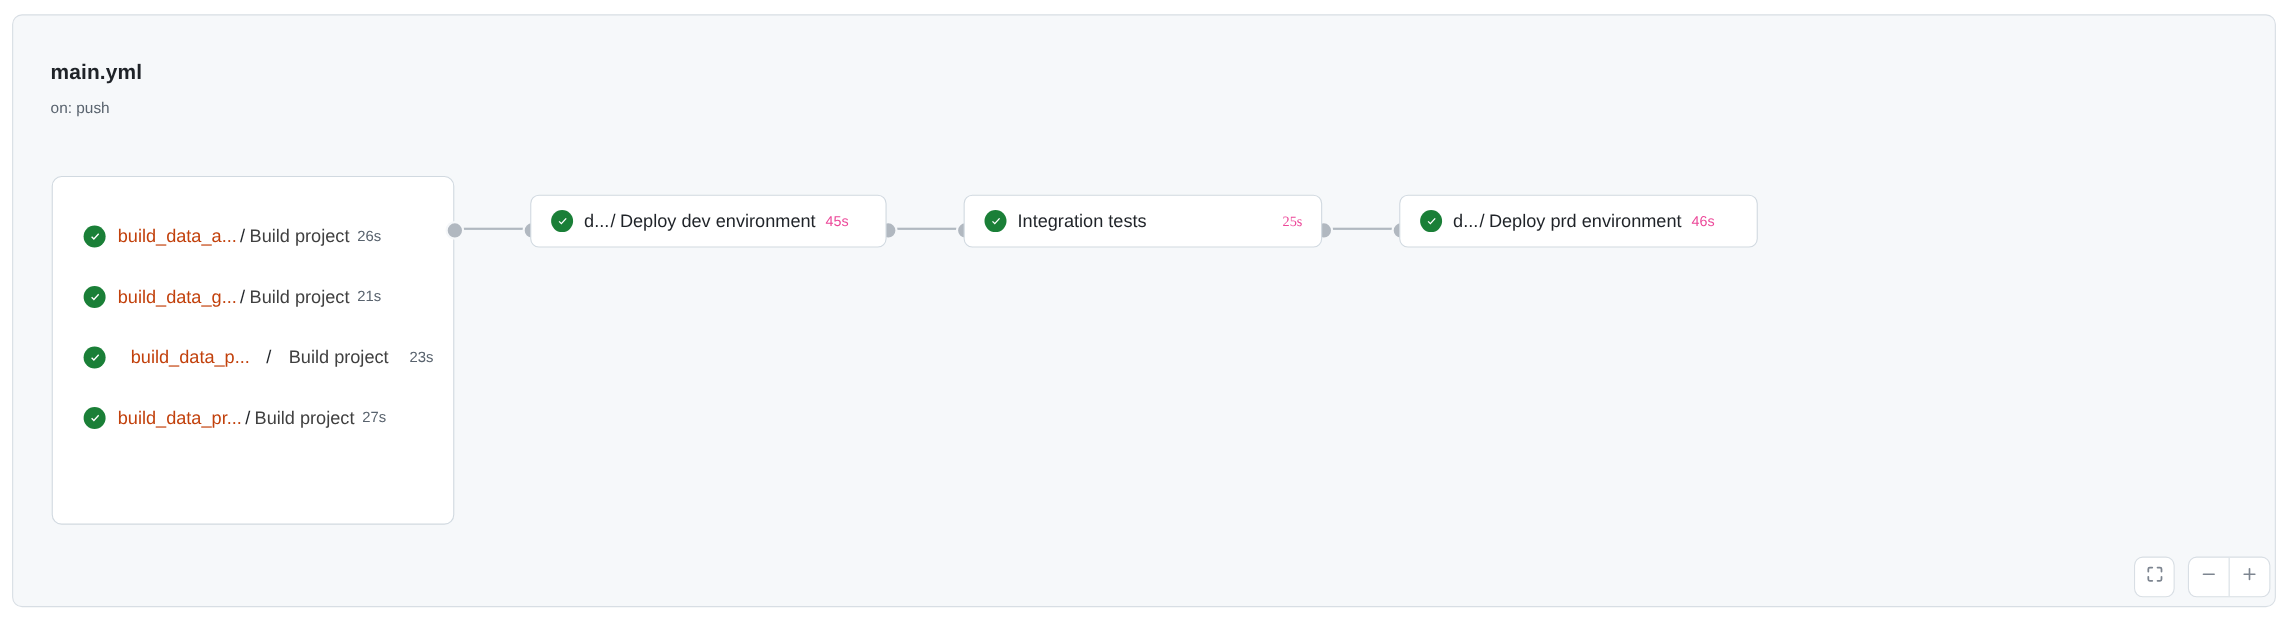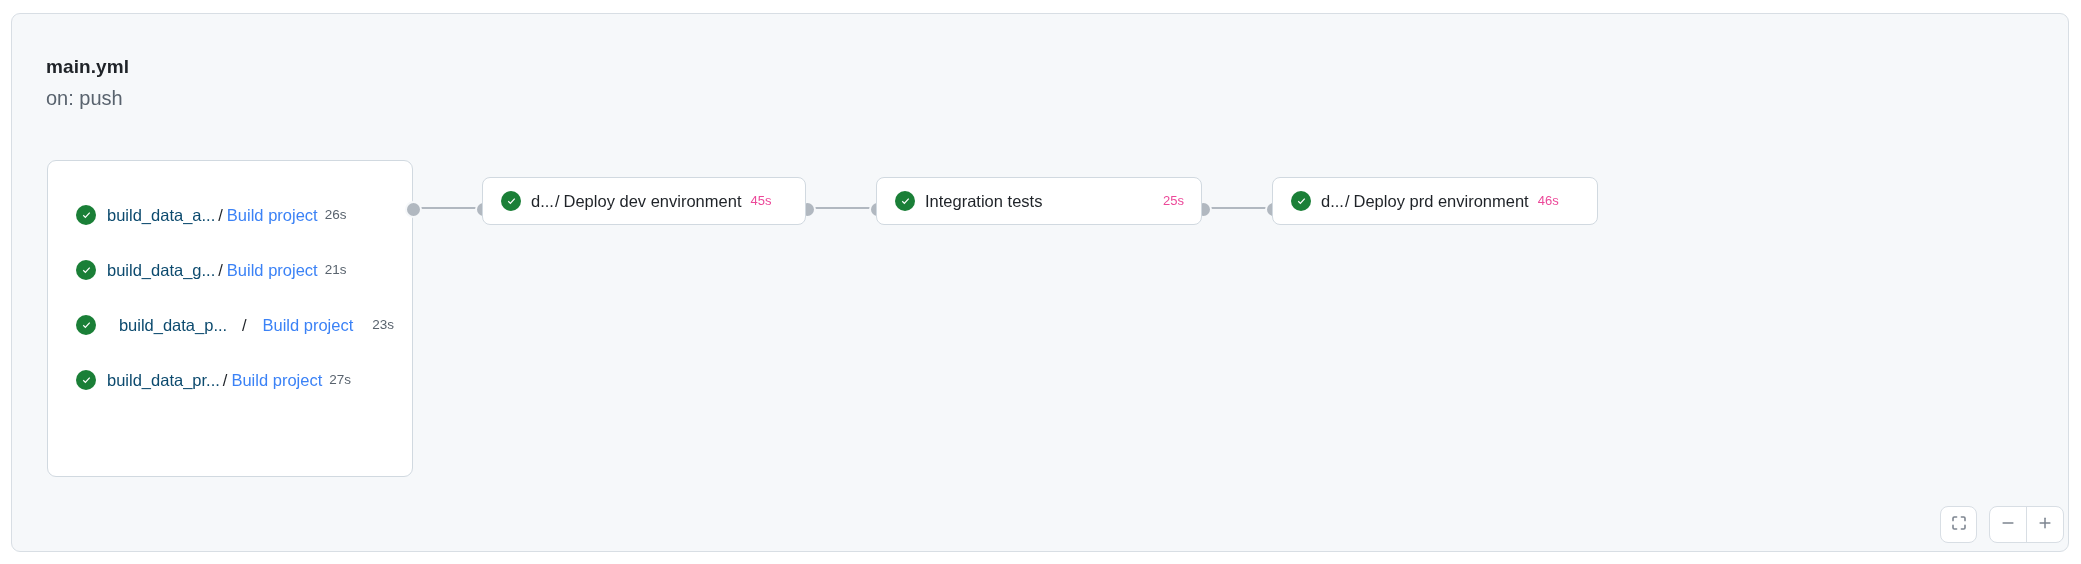--- a/index.html
+++ b/index.html
@@ -21,21 +21,21 @@
     box-sizing:border-box;
   }
 
   .wf-title{
     position:absolute;left:34px;top:42px;
     font-size:19px;font-weight:700;color:#1f2328;
     letter-spacing:.1px;line-height:22px;
   }
   .wf-subtitle{
     position:absolute;left:34px;top:75px;
-    font-size:20px;font-weight:400;color:#59636e;
+    font-size:14px;font-weight:400;color:#59636e;
     line-height:19px;
   }
 
   
   .job-card{
     position:absolute;left:35px;top:146px;
     width:366px;height:317px;
     background:#ffffff;
     border:1px solid #d1d9e0;
     border-radius:9px;
@@ -56,29 +56,29 @@
   .status-icon{
     width:20px;height:20px;flex:0 0 20px;
     border-radius:50%;
     background:#1a7f37;
     display:inline-flex;align-items:center;justify-content:center;
     margin-right:11px;
   }
   .status-icon svg{display:block;}
 
   .job-name{
-    font-size:16.5px;color:#0c4a6e;font-weight:400;
+    font-size:16.5px;color:#c2410c;font-weight:400;
     white-space:nowrap;line-height:20px;
   }
   .job-sep{
     font-size:16.5px;color:#1f2328;font-weight:400;
     white-space:nowrap;padding:0 0 0 3px;line-height:20px;
   }
   .job-step{
-    font-size:16.5px;color:#3b82f6;font-weight:400;
+    font-size:16.5px;color:#404040;font-weight:400;
     white-space:nowrap;padding-left:4px;line-height:20px;
   }
   .job-dur{
     font-size:13.5px;color:#59636e;font-weight:400;
     margin-left:auto;padding-left:8px;line-height:18px;
   }
   .job-dur.inline{margin-left:7px;padding-left:0;}
 
   
   .node{
@@ -91,21 +91,21 @@
     display:flex;align-items:center;
     padding:0 17px 0 18px;
   }
   .node .status-icon{margin-right:10px;}
   .node-label{
     font-size:16.5px;color:#1f2328;white-space:nowrap;line-height:20px;
   }
   .node-dur{
     font-size:13px;color:#ec4899;margin-left:9px;line-height:18px;white-space:nowrap;
   }
-  .node-dur.far{margin-left:auto;}
+  .node-dur.far{margin-left:auto;font-family:Liberation Serif, serif;}
 
   #node-deploy-dev{left:470px;top:163px;width:324px;}
   #node-integration{left:864px;top:163px;width:326px;}
   #node-deploy-prd{left:1260px;top:163px;width:326px;}
 
   
   .handle{
     position:absolute;
     width:13px;height:13px;border-radius:50%;
     background:#b1b8c0;

